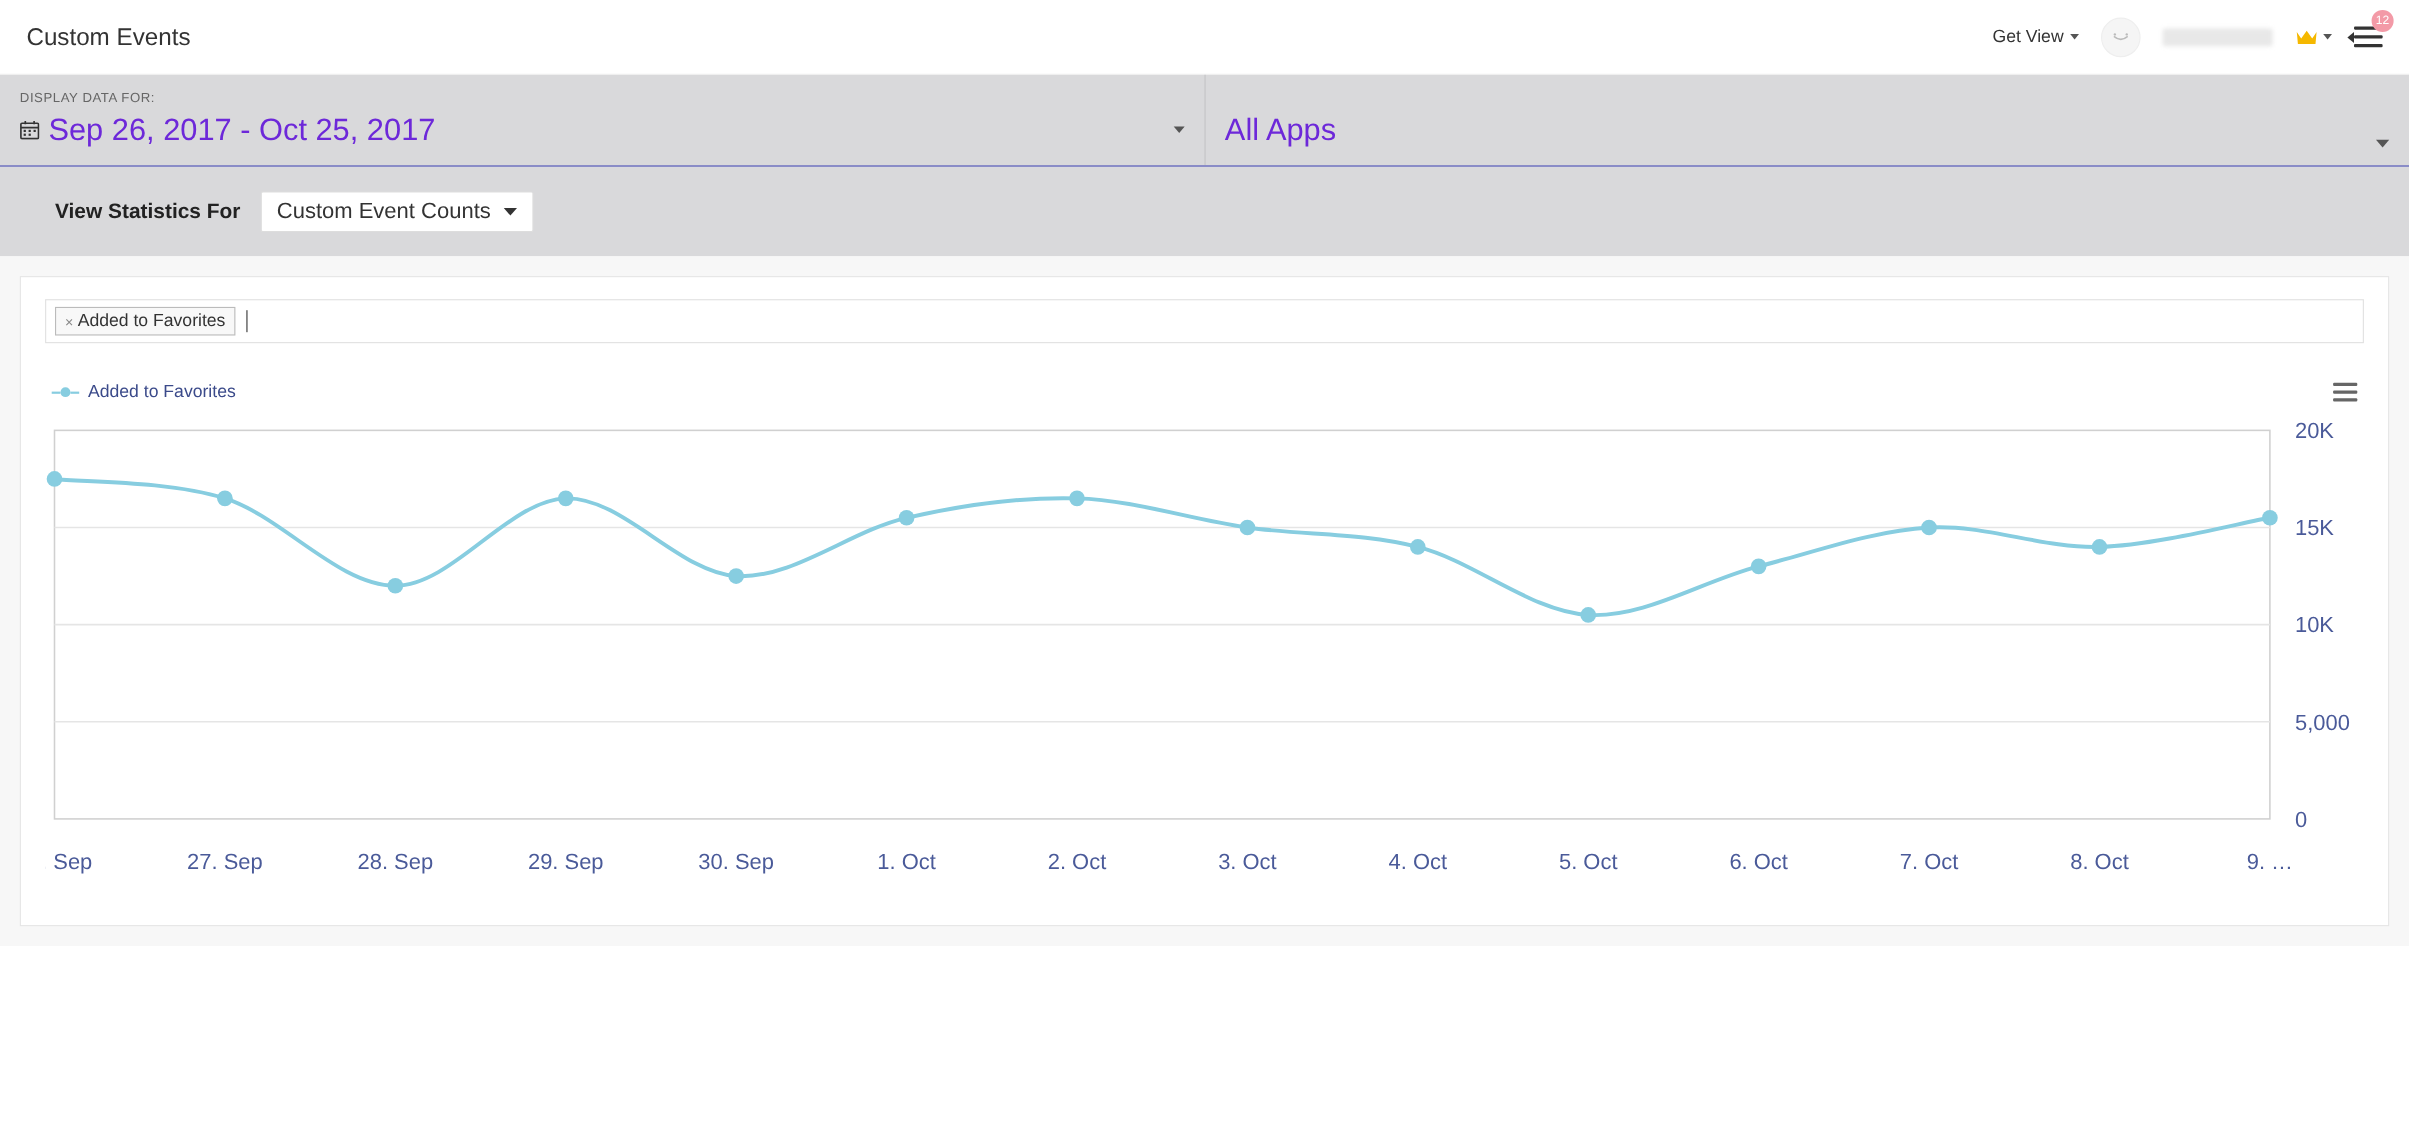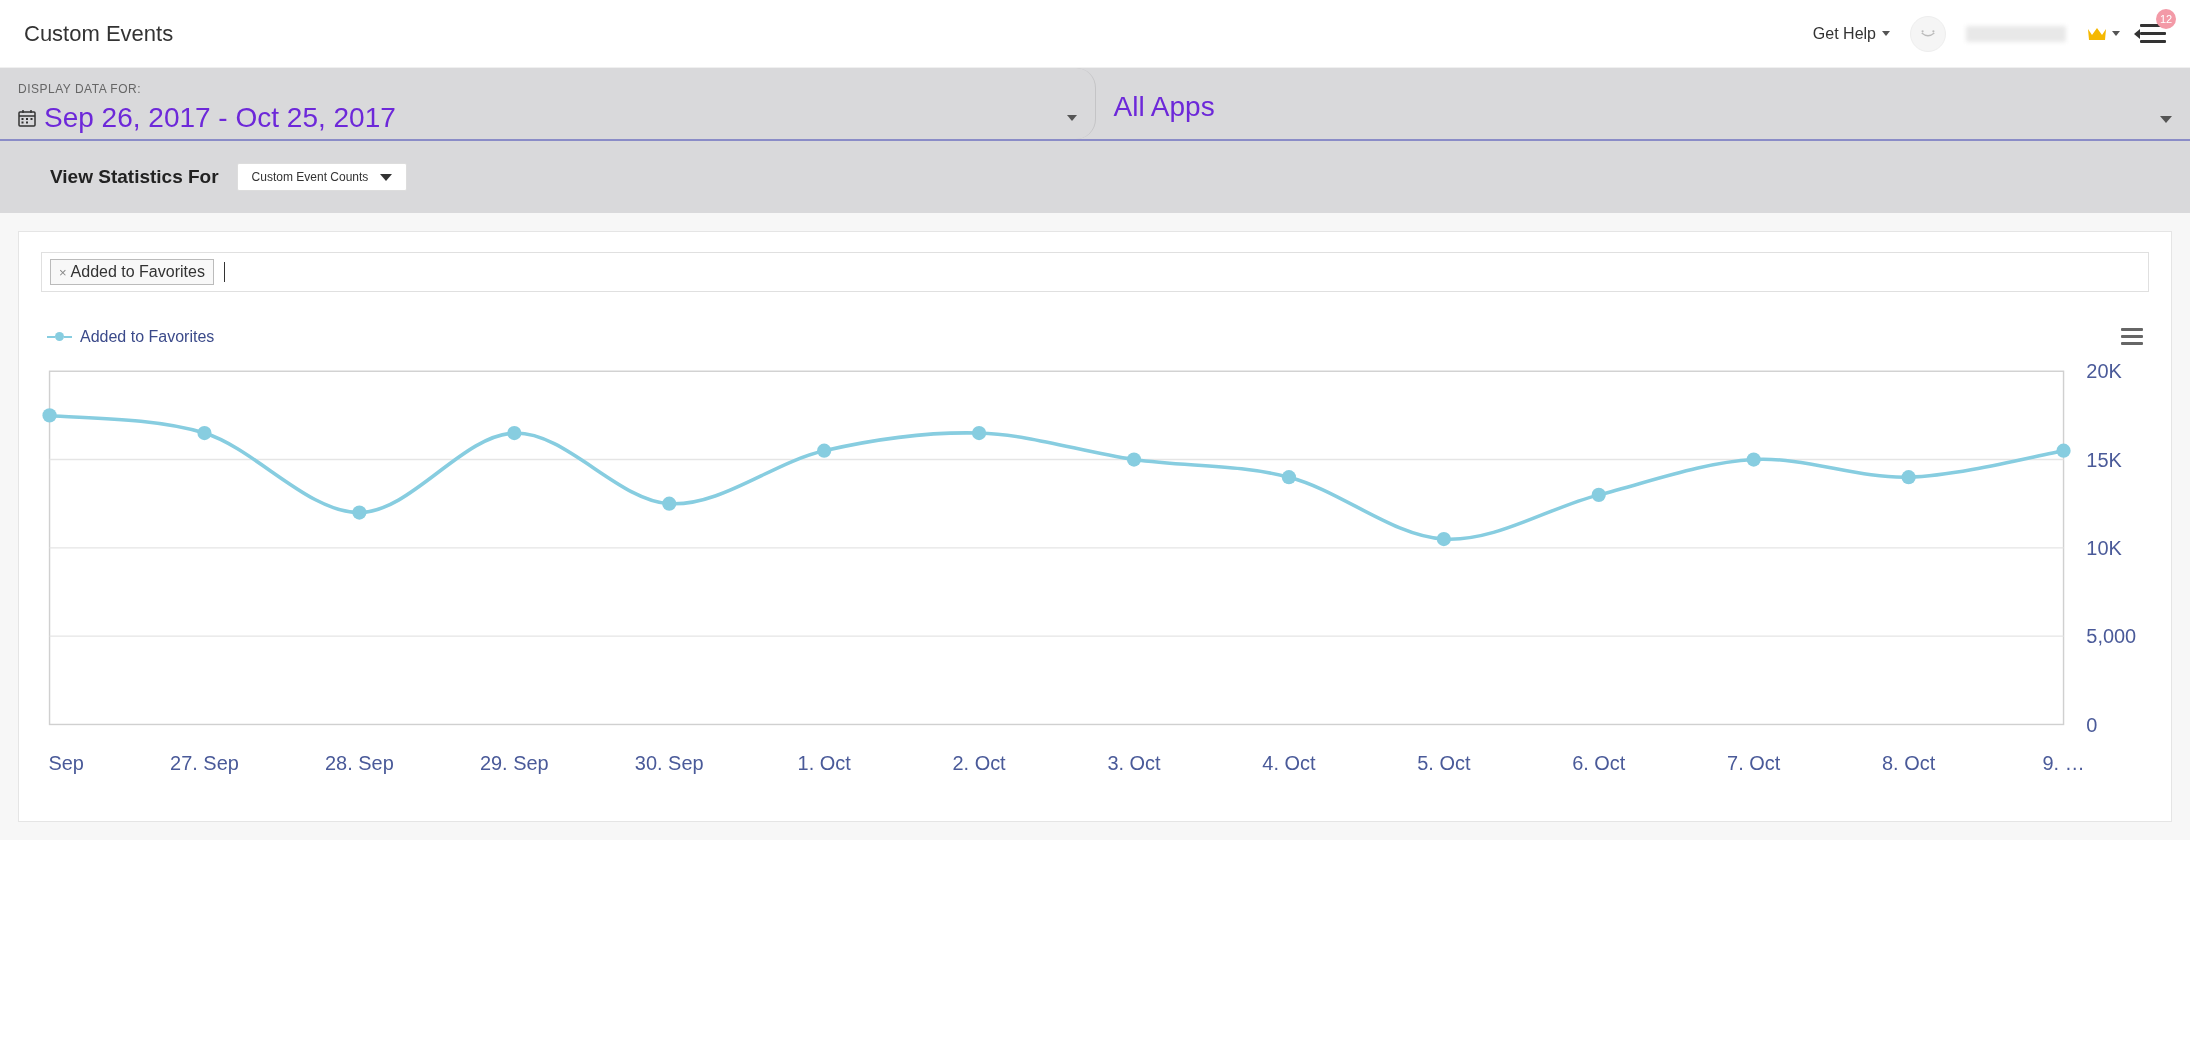--- a/index.html
+++ b/index.html
@@ -101,23 +101,22 @@
     background: #f7f7f7;
     padding: 0;
   }
   .filter-row {
     display: flex;
     background: #d9d9db;
     border-bottom: 2px solid #8a8cc7;
   }
   .filter-left {
     flex: 1;
-    padding: 14px 18px 5px 18px;
+    padding: 14px 18px 16px 18px;
     border-right: 1px solid #c4c4c6;
-    border-radius: 20px;
   }
   .filter-right {
     flex: 1;
     padding: 14px 18px 16px 18px;
     display: flex;
     align-items: flex-end;
     justify-content: space-between;
     gap: 32px;
   }
   .filter-label-small {
@@ -165,21 +164,21 @@
     font-weight: 600;
     color: #222;
   }
   .stats-select {
     background: #fff;
     border: 1px solid #ddd;
     padding: 6px 14px;
     display: flex;
     align-items: center;
     gap: 12px;
-    font-size: 12px;
+    font-size: 20px;
     cursor: pointer;
     border-radius: 2px;
   }
   .caret-down {
     width: 0; height: 0;
     border-left: 6px solid transparent;
     border-right: 6px solid transparent;
     border-top: 7px solid #333;
   }
   .card-area {
@@ -320,21 +319,21 @@
     font-family: inherit;
   }
 </style>
 </head>
 <body>
 
 <div class="topbar">
   <div class="page-title">Custom Events</div>
   <div class="topbar-right">
     <div class="get-help">
-      <span>Get Help</span>
+      <span>Get View</span>
       <span class="chev-down small"></span>
     </div>
     <div class="avatar-circle">
       <svg viewBox="0 0 20 10">
         <circle cx="4" cy="2" r="1.2" fill="#bbb"></circle>
         <circle cx="16" cy="2" r="1.2" fill="#bbb"></circle>
         <path d="M3 4 Q10 10 17 4" stroke="#bbb" stroke-width="1.5" fill="none"></path>
       </svg>
     </div>
     <div class="blurred-name"></div>

